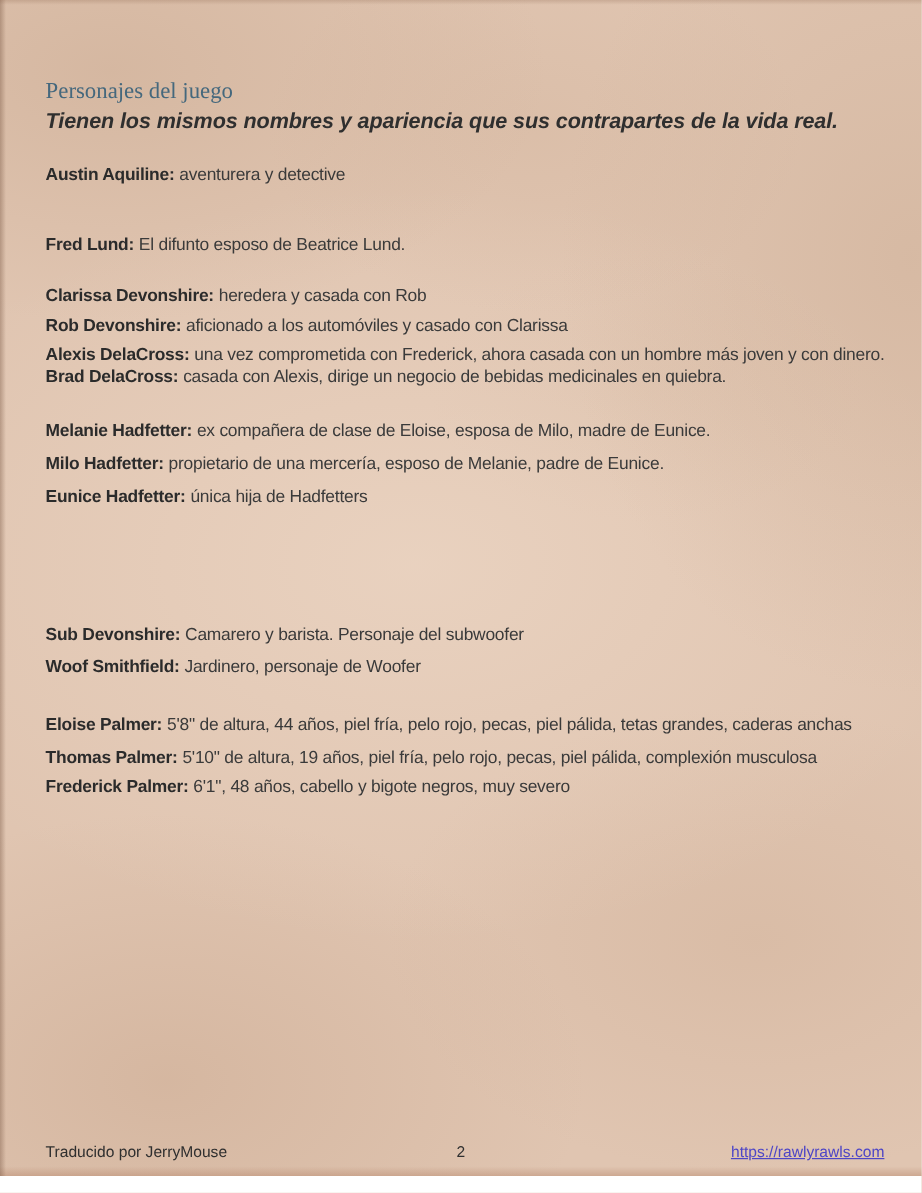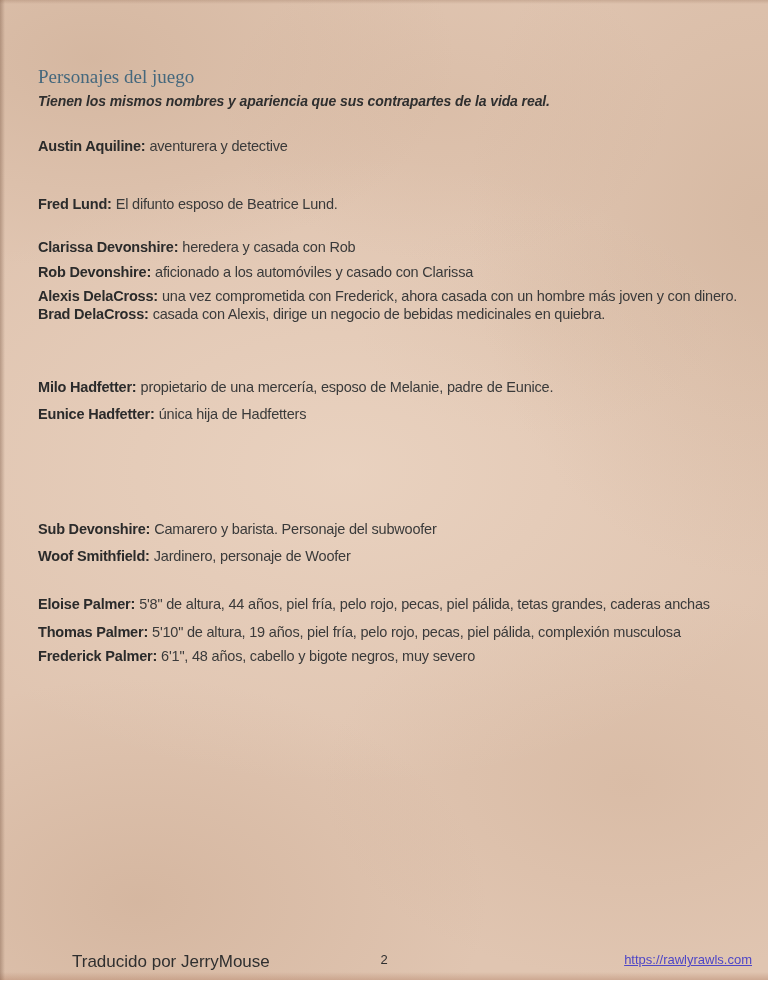--- a/index.html
+++ b/index.html
@@ -29,21 +29,21 @@
     left: 38px; top: 66px;
     font-family: "Liberation Serif", serif;
     font-size: 19px;
     line-height: 22px;
     color: var(--heading, #45687d);
   }
 
   .subtitle {
     position: absolute;
     left: 38px; top: 92px;
-    font-size: 14px;
+    font-size: 18px;
     line-height: 18px;
     font-style: italic;
     font-weight: 600;
     letter-spacing: -0.1px;
     color: #2f2f2f;
   }
 
   .char-line {
     position: absolute;
     left: 38px;
@@ -57,35 +57,34 @@
   .char-name {
     font-weight: 700;
     color: #2b2b2b;
     margin-right: 4px;
     margin-top: 40px;
   }
 
   .footer-left {
     position: absolute;
     left: 38px; top: 952px;
-    font-size: 17px;
+    font-size: 13px;
     color: #2f2f2f;
-    margin-left: 34px;
   }
   .footer-page {
     position: absolute;
     left: 0; top: 952px;
     width: 100%;
     text-align: center;
     font-size: 13px;
     color: #2f2f2f;
   }
   .footer-link {
     position: absolute;
-    right: 16px; top: 952px;
+    right: 31px; top: 952px;
     font-size: 13px;
     color: var(--link, #4e46c6);
     text-decoration: underline;
     cursor: pointer;
   }
 </style>
 </head>
 <body>
 
 <div class="page">
@@ -106,20 +105,23 @@
   <div class="char-line" style="top:264px">
     <span class="char-name">Rob Devonshire:</span><span>aficionado a los automóviles y casado con Clarissa</span>
   </div>
   <div class="char-line" style="top:288px">
     <span class="char-name">Alexis DelaCross:</span><span>una vez comprometida con Frederick, ahora casada con un hombre más joven y con dinero.</span>
   </div>
   <div class="char-line" style="top:306px">
     <span class="char-name">Brad DelaCross:</span><span>casada con Alexis, dirige un negocio de bebidas medicinales en quiebra.</span>
   </div>
 
+  <div class="char-line" style="top:351px">
+    <span class="char-name">Melanie Hadfetter:</span><span>ex compañera de clase de Eloise, esposa de Milo, madre de Eunice.</span>
+  </div>
   <div class="char-line" style="top:379px">
     <span class="char-name">Milo Hadfetter:</span><span>propietario de una mercería, esposo de Melanie, padre de Eunice.</span>
   </div>
   <div class="char-line" style="top:406px">
     <span class="char-name">Eunice Hadfetter:</span><span>única hija de Hadfetters</span>
   </div>
 
   <div class="char-line" style="top:521px">
     <span class="char-name">Sub Devonshire:</span><span>Camarero y barista. Personaje del subwoofer</span>
   </div>

